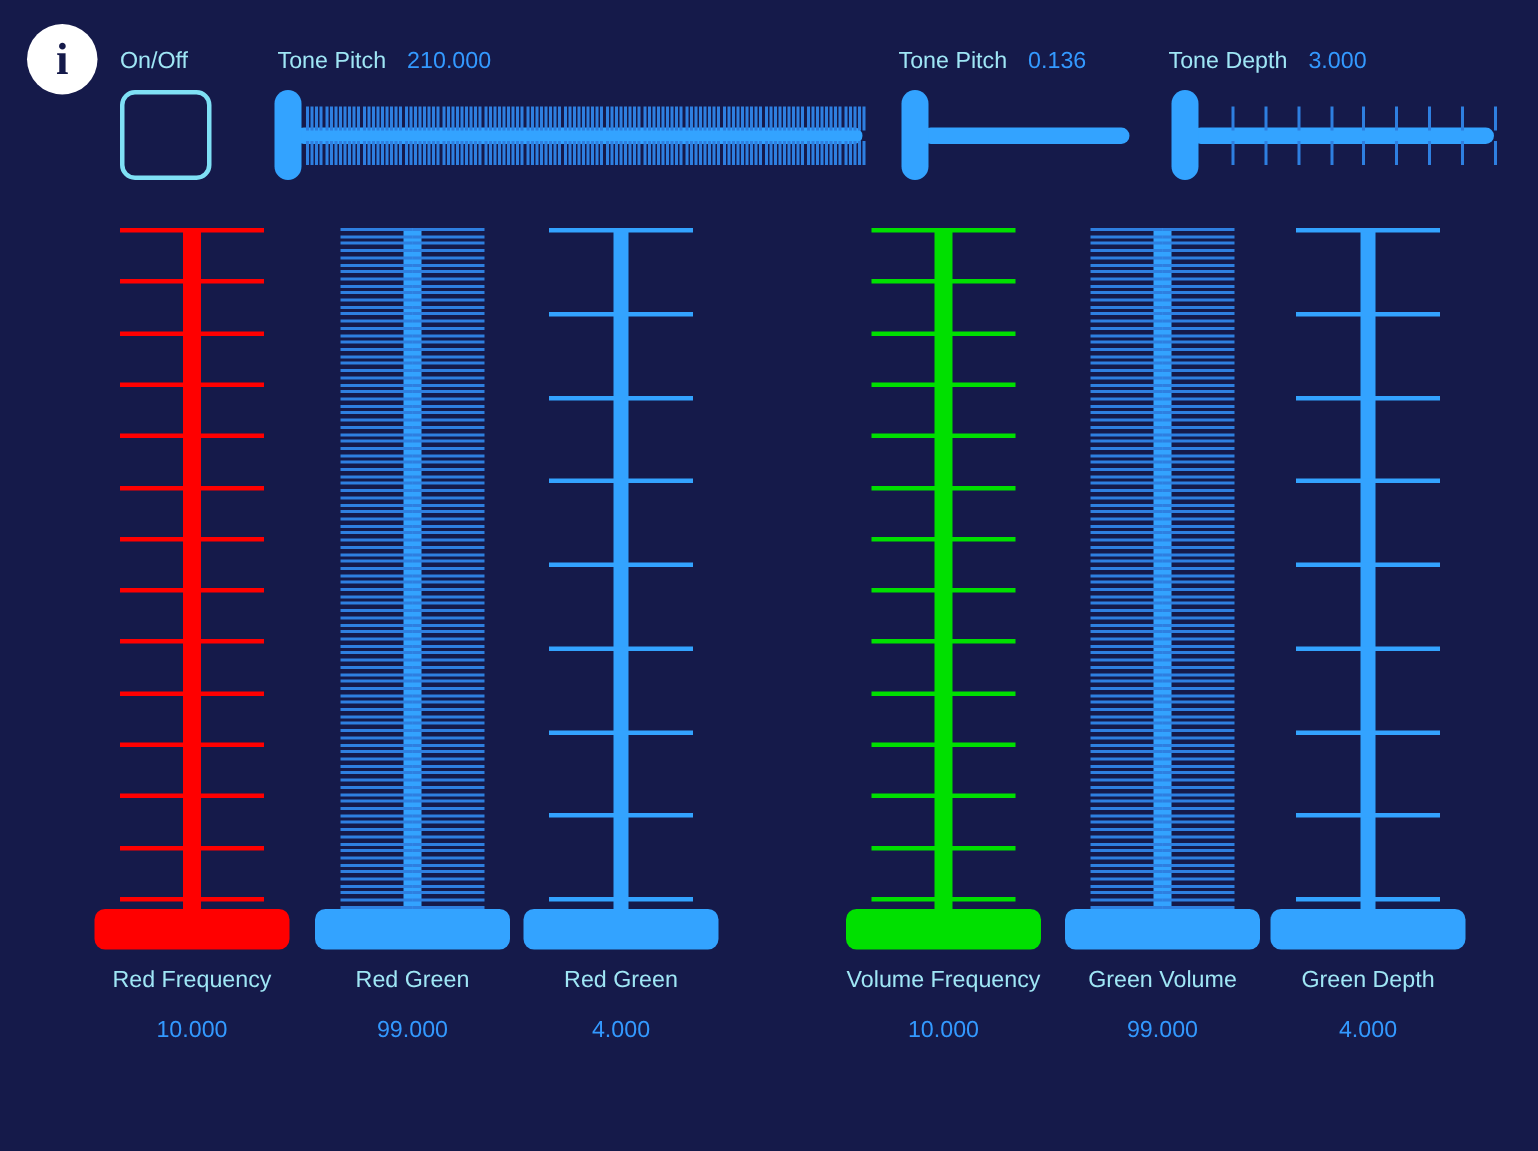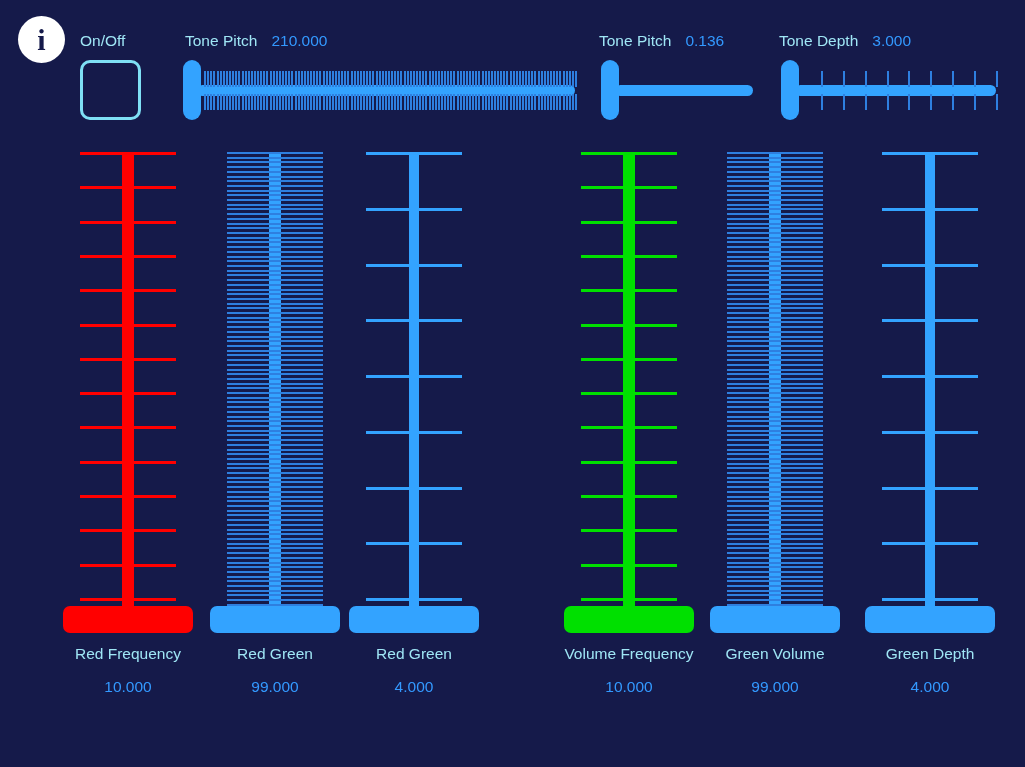--- a/index.html
+++ b/index.html
@@ -1009,21 +1009,21 @@
           <div class="vtick rgt" style="top: 473px; height: 2px; background: rgb(46, 127, 224);"></div>
           <div class="vtick lft" style="top: 478px; height: 2px; background: rgb(46, 127, 224);"></div>
           <div class="vtick rgt" style="top: 478px; height: 2px; background: rgb(46, 127, 224);"></div>
         </div>
     </div>
     <div class="vhandle" style="background: rgb(51, 163, 255);"></div>
     <div class="vcaption">Green Volume</div>
     <div class="vvalue">99.000</div>
   </div>
 
-  <div class="vslider" style="left:855px;">
+  <div class="vslider" style="left:837px;">
     <div class="vbody">
       <div class="vtrack" style="background: rgb(51, 163, 255); width: 10px; left: 70px;"></div>
       <div class="vticks">
           <div class="vtick lft" style="top: 12px; height: 3px; background: rgb(51, 163, 255);"></div>
           <div class="vtick rgt" style="top: 12px; height: 3px; background: rgb(51, 163, 255);"></div>
           <div class="vtick lft" style="top: 68px; height: 3px; background: rgb(51, 163, 255);"></div>
           <div class="vtick rgt" style="top: 68px; height: 3px; background: rgb(51, 163, 255);"></div>
           <div class="vtick lft" style="top: 124px; height: 3px; background: rgb(51, 163, 255);"></div>
           <div class="vtick rgt" style="top: 124px; height: 3px; background: rgb(51, 163, 255);"></div>
           <div class="vtick lft" style="top: 179px; height: 3px; background: rgb(51, 163, 255);"></div>

